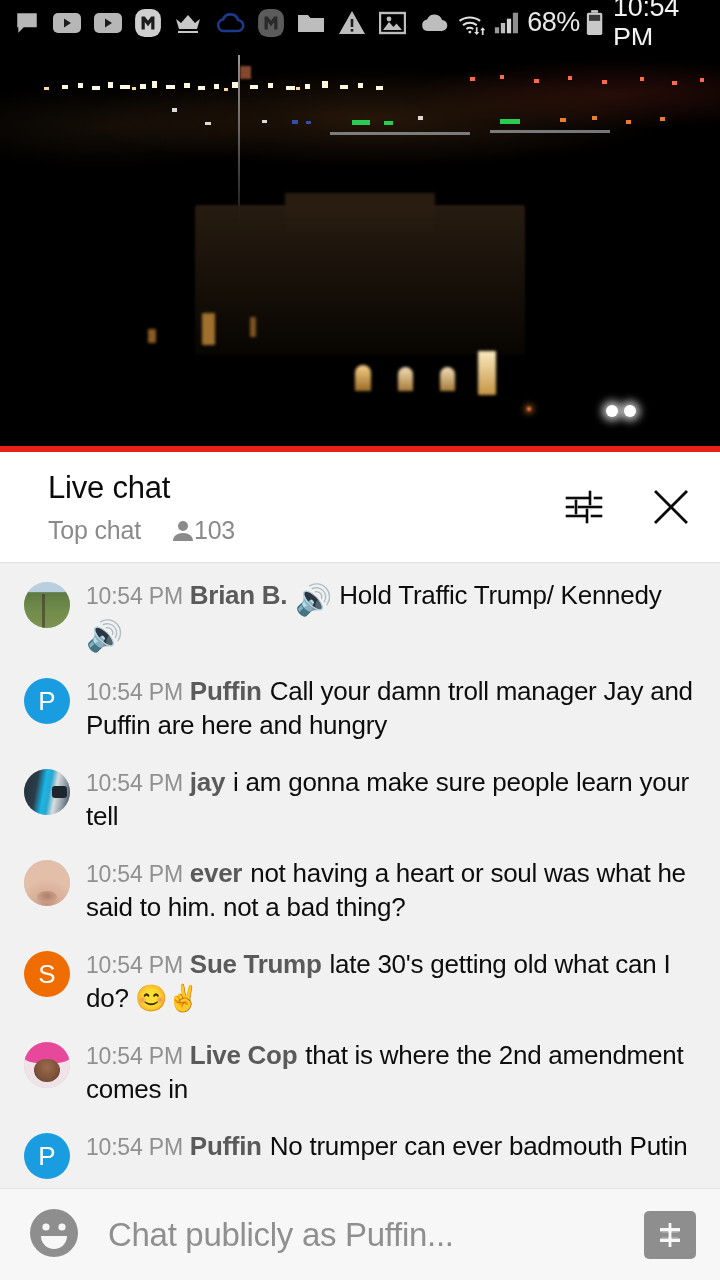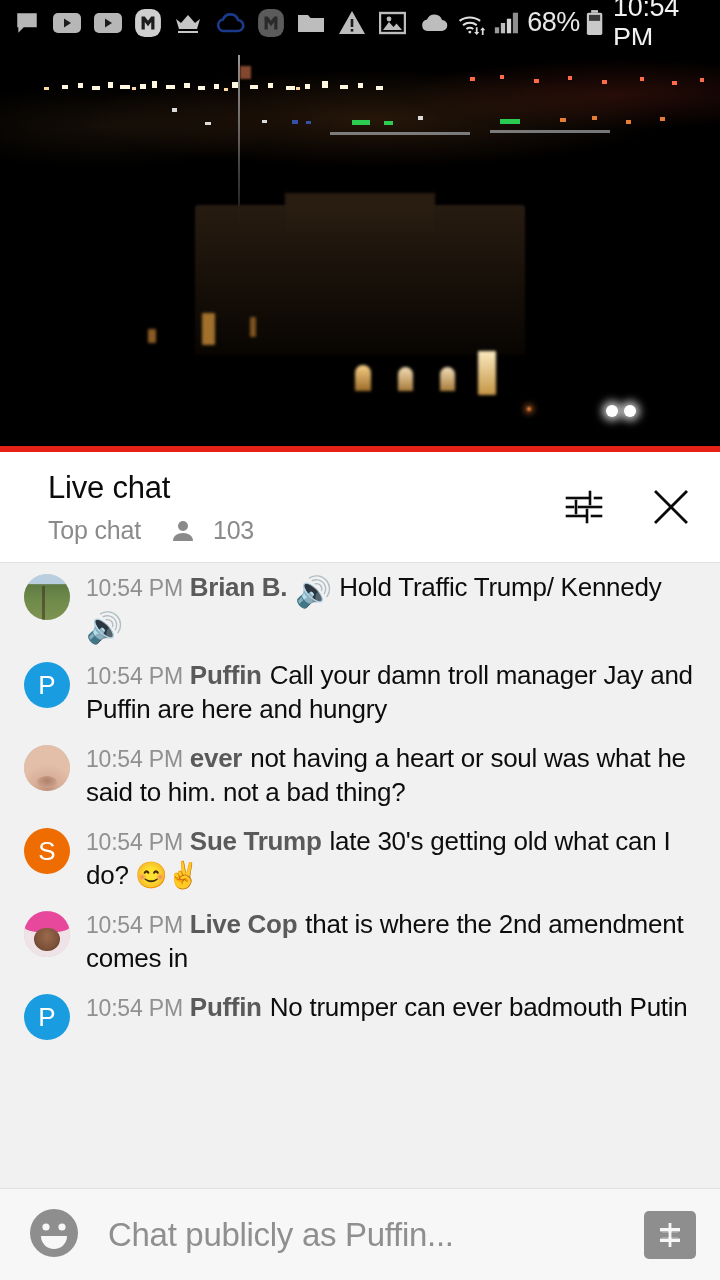--- a/index.html
+++ b/index.html
@@ -175,21 +175,21 @@
     margin-top: 9px;
   }
   .ch-subtext {
     font-size: 25px;
     color: #8a8a8a;
     letter-spacing: -0.2px;
   }
   .ch-viewers {
     display: flex;
     align-items: center;
-    gap: 19px;
+    gap: 0;
     margin-left: 22px;
   }
   .ch-count {
     font-size: 25px;
     color: #8a8a8a;
     letter-spacing: -0.2px;
   }
   .ch-actions {
     display: flex;
     align-items: center;
@@ -209,21 +209,21 @@
     position: absolute;
     top: 564px; left: 0;
     width: 720px;
     height: 625px;
     background: #f1f1f1;
     overflow: hidden;
   }
   .msg {
     display: flex;
     align-items: flex-start;
-    padding: 7px 24px 9px 24px;
+    padding: 15px 24px 9px 24px;
     box-sizing: border-box;
   }
   .avatar {
     flex: 0 0 auto;
     width: 46px; height: 46px;
     border-radius: 50%;
     margin-right: 16px;
     margin-top: 3px;
     overflow: hidden;
     background: #c8c8c8;
@@ -591,20 +591,28 @@
 
     <div class="msg">
       <div class="avatar letter" style="background:#1a9ce0;">
           <span>P</span>
         </div>
       <div class="body">
         <span class="ts">10:54 PM</span><span class="author">Puffin</span><span class="text">Call your damn troll manager Jay and Puffin are here and hungry</span>
       </div>
     </div>
 
+    <div class="msg">
+      <div class="avatar">
+          <span class="av-street"></span>
+        </div>
+      <div class="body">
+        <span class="ts">10:54 PM</span><span class="author">jay</span><span class="text">i am gonna make sure people learn your tell</span>
+      </div>
+    </div>
 
     <div class="msg">
       <div class="avatar">
           <span class="av-nose"></span>
         </div>
       <div class="body">
         <span class="ts">10:54 PM</span><span class="author">ever</span><span class="text">not having a heart or soul was what he said to him. not a bad thing?</span>
       </div>
     </div>
 

